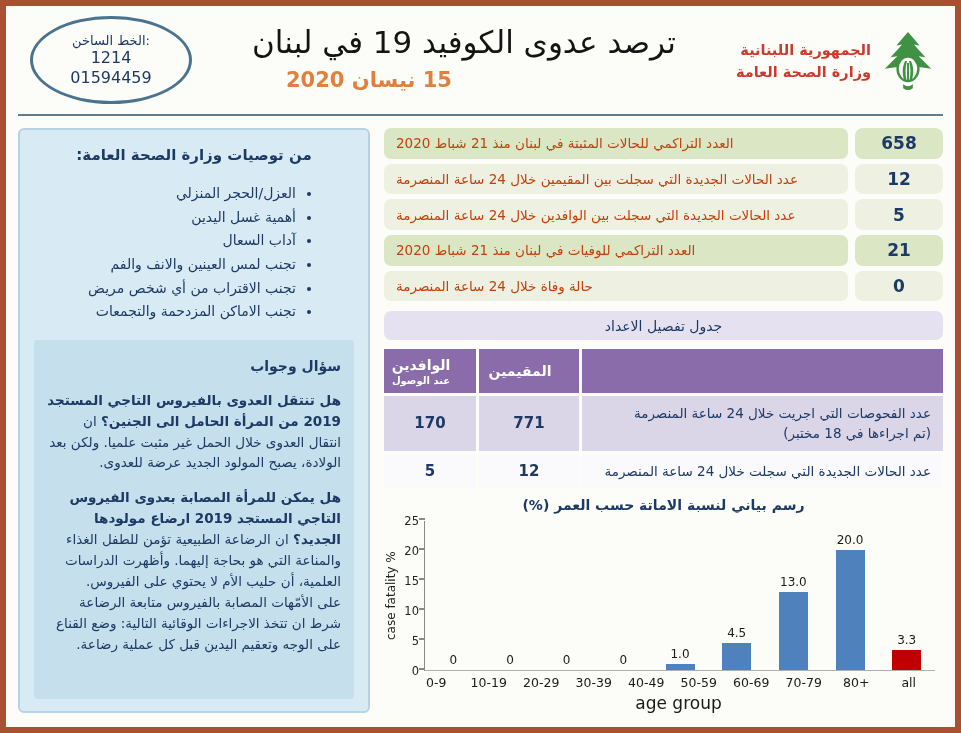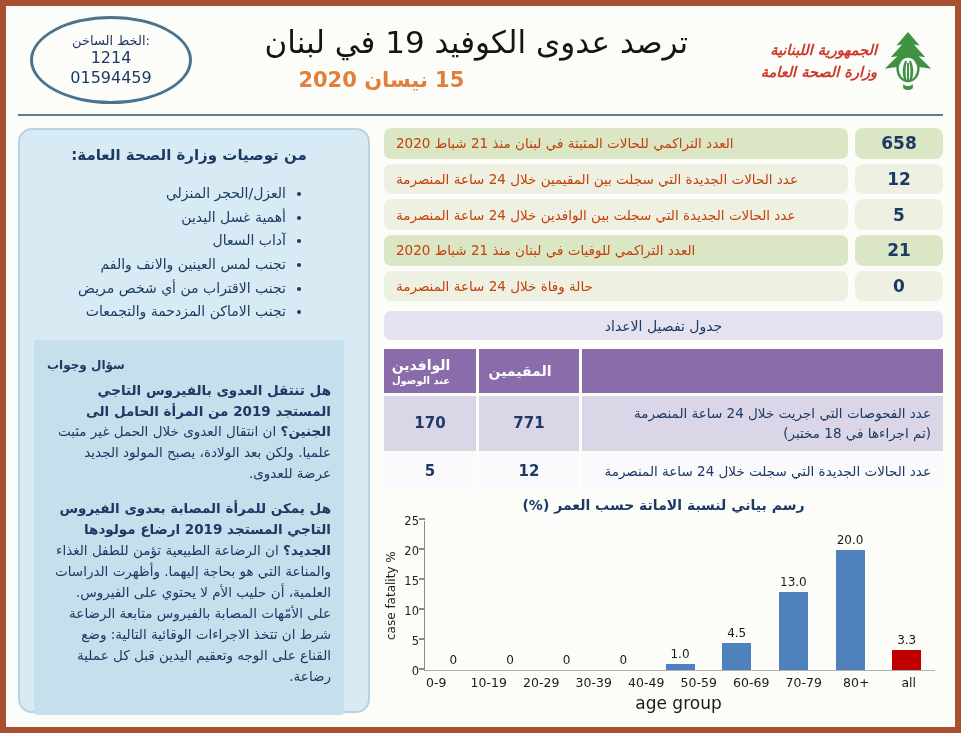--- a/index.html
+++ b/index.html
@@ -16,36 +16,36 @@
     width:162px; height:88px; border:3px solid #4a7390; border-radius:50%;
     display:flex; flex-direction:column; align-items:center; justify-content:center;
     color:#1d3a64; margin-left:12px; flex:none; background:#fcfdf8;
   }
   .hotline .hl-label { font-size:13px; }
   .hotline .hl-num  { font-size:16px; line-height:1.25; }
   .title-block { flex:1; text-align:center; padding-top:8px; }
   .main-title { font-size:31px; color:#141414; font-weight:normal; direction:rtl; letter-spacing:0; }
   .date-line { font-size:21px; font-weight:bold; color:#e0803c; direction:rtl;
     width:fit-content; margin:8px auto 0 auto; transform:translateX(-95px); }
-  .logo { display:flex; align-items:center; gap:0; margin-top:14px; flex:none; padding-right:4px;font-style:italic; }
+  .logo { display:flex; align-items:center; gap:6px; margin-top:14px; flex:none; padding-right:4px; }
   .logo-text { text-align:right; direction:rtl; }
   .logo-text div { color:#cf392d; font-weight:bold; font-size:14.5px; line-height:1.5; letter-spacing:1px; }
   .logo-tree { width:62px; height:64px; flex:none; }
   
   .main { display:flex; gap:14px; padding-top:12px; height:597px; }
   
   .left-col { width:352px; flex:none; }
-  .blue-box { height:100%; background:#d8ebf4; border:2px solid #b5d3e2; border-radius:14px;
-    padding:16px 24px 12px 14px; direction:rtl; color:#1d3a64; display:flex; flex-direction:column; }
+  .blue-box { height:100%; background:#d8ebf4; border:2px solid #b5d3e2; border-radius:6px;
+    padding:16px 14px 12px 14px; direction:rtl; color:#1d3a64; display:flex; flex-direction:column; }
   .rec-title { text-align:center; font-weight:bold; font-size:15px; margin-bottom:18px; }
   .rec-list { padding-right:58px; font-size:14px; line-height:1.62; }
   .rec-list li { margin-bottom:1px; }
   .qa-box { background:#c5dfec; border-radius:3px; margin-top:16px; padding:12px 13px 14px 13px;
     flex:1; font-size:13.5px; line-height:1.55; }
-  .qa-title { text-align:left; font-weight:bold; font-size:12px; margin:4px 0 5px 0; }
+  .qa-title { text-align:right; font-weight:bold; font-size:14px; margin:4px 0 12px 0; }
   .qa-box p { margin-bottom:14px; text-align:right; }
   .qa-q { font-weight:bold; }
   
   .right-col { flex:1; display:flex; flex-direction:column; }
   .stat-row { display:flex; gap:7px; height:32px; margin-bottom:5px; }
   .stat-label { flex:1; border-radius:7px; display:flex; align-items:center; justify-content:flex-end;
     padding:0 12px; direction:rtl; font-size:13.5px; color:#c2410c; }
   .stat-value { width:88px; flex:none; border-radius:8px; display:flex; align-items:center;
     justify-content:center; font-weight:bold; font-size:17px; color:#1d3a64; }
   .g-dark  { background:#dbe6c5; }

